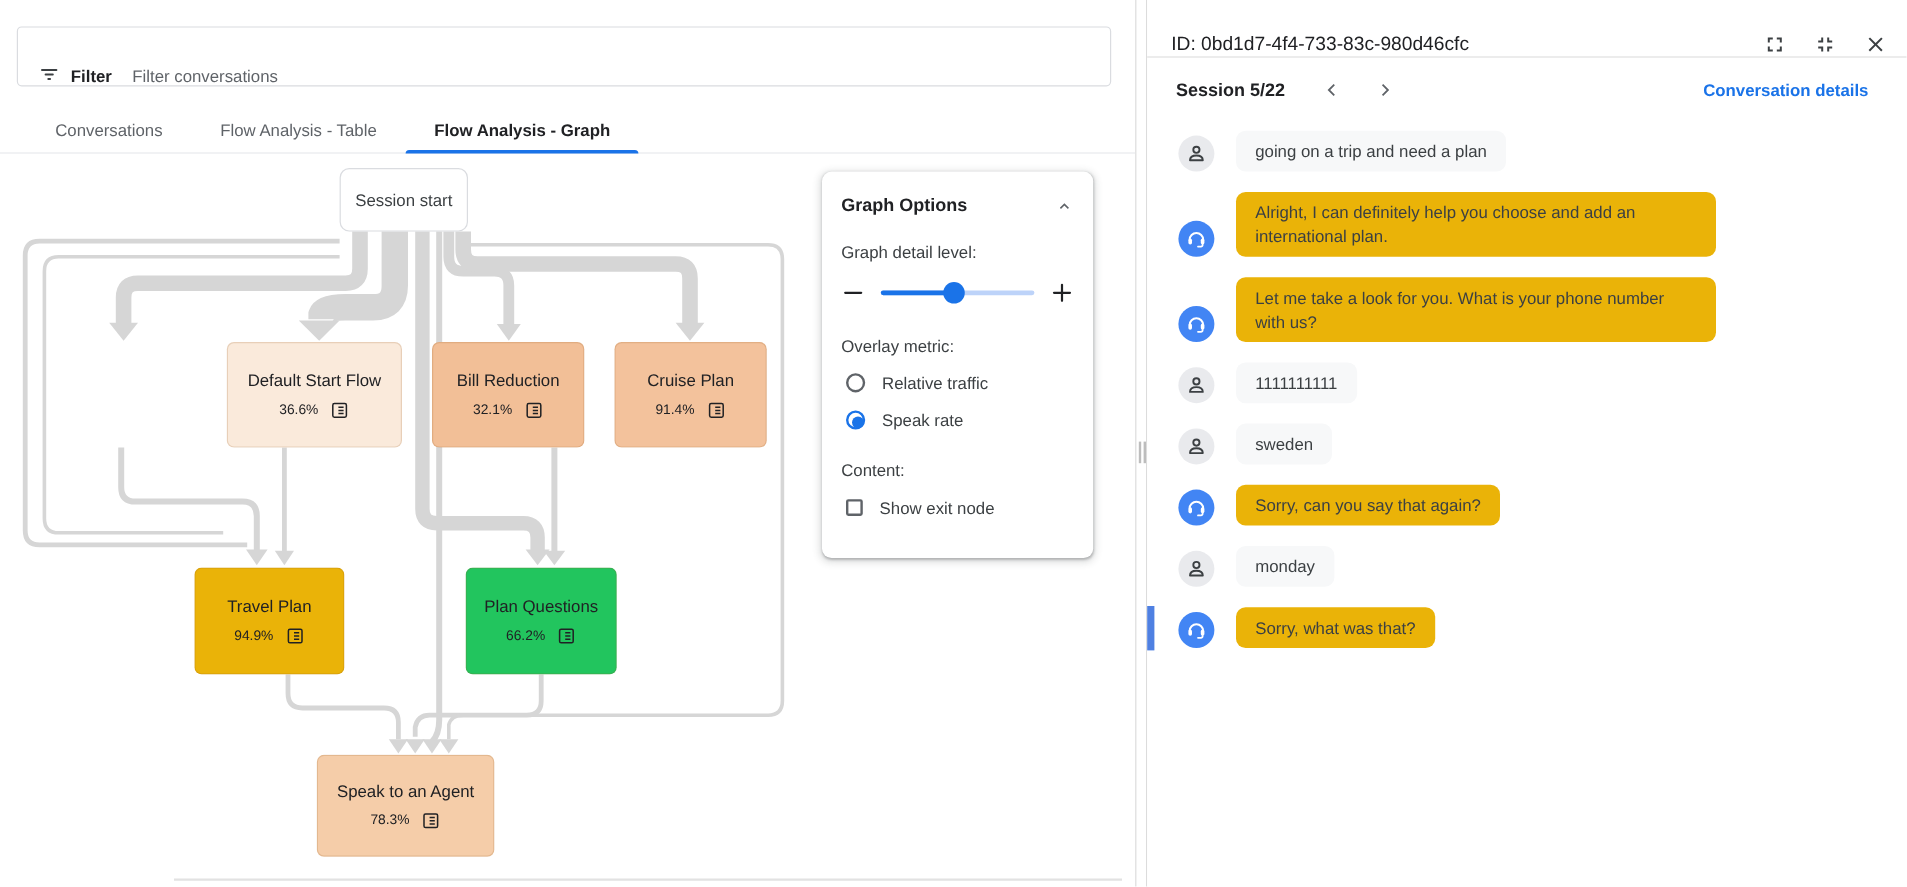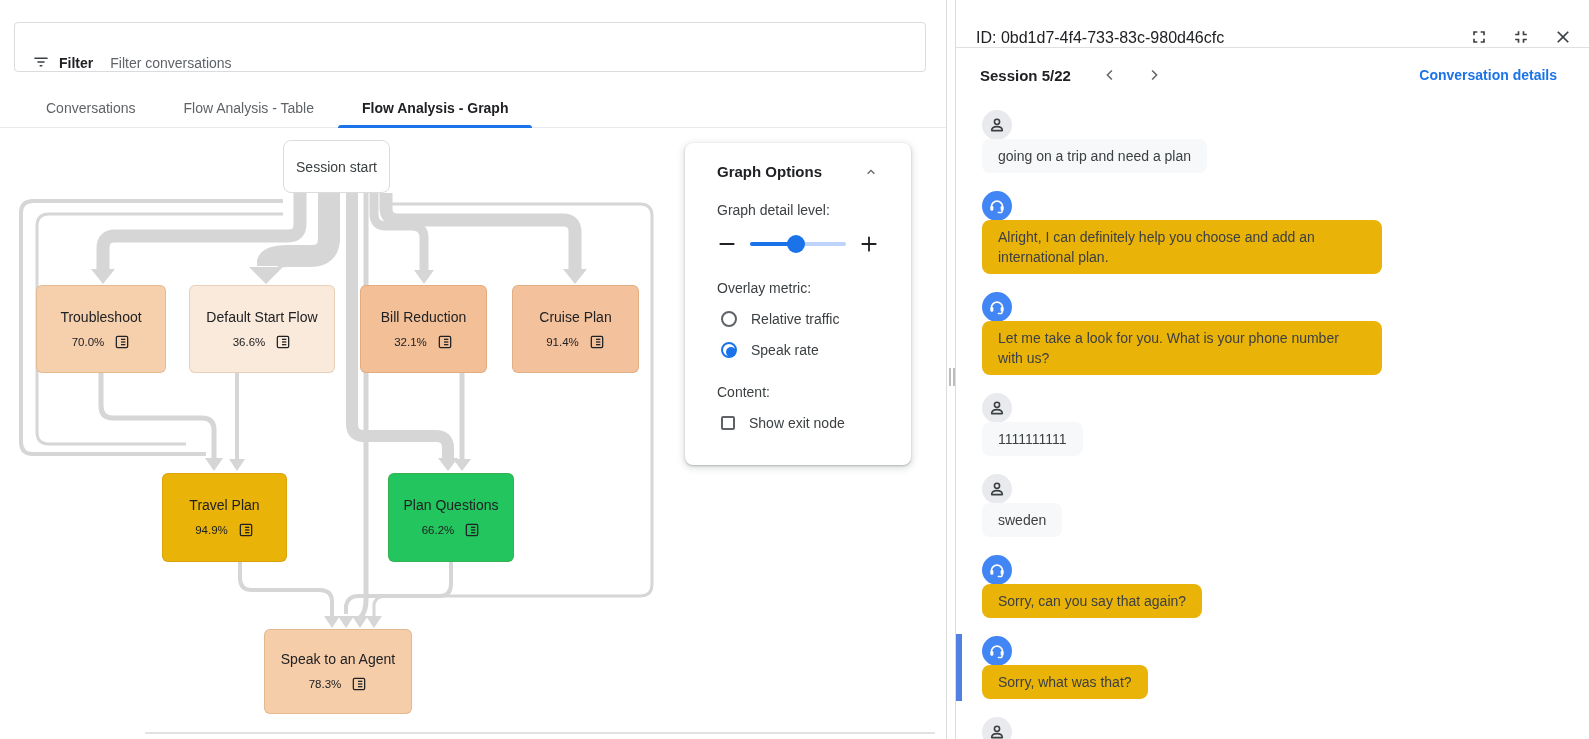--- a/index.html
+++ b/index.html
@@ -30,21 +30,21 @@
   .session-start{position:absolute;left:283px;top:140px;width:107px;height:53px;z-index:2;background:#fff;border:1px solid #dadce0;border-radius:8px;display:flex;align-items:center;justify-content:center;font-size:14px;color:#3c4043;cursor:pointer;}
   .n-ts{left:36px;top:285px;width:130px;height:88px;}
   .n-dsf{left:189px;top:285px;width:146px;height:88px;}
   .n-br{left:360px;top:285px;width:127px;height:88px;}
   .n-cp{left:512px;top:285px;width:127px;height:88px;}
   .n-tp{left:162px;top:473px;width:125px;height:89px;}
   .n-pq{left:388px;top:473px;width:126px;height:89px;}
   .n-sa{left:264px;top:629px;width:148px;height:85px;}
 
   
-  .gopts{position:absolute;left:685px;top:143px;width:226px;height:322px;z-index:3;background:#fff;border-radius:8px;box-shadow:0 1px 2px rgba(60,64,67,.3),0 2px 6px 2px rgba(60,64,67,.15);padding:20px 32px;}
+  .gopts{position:absolute;left:685px;top:143px;width:226px;height:322px;z-index:3;background:#fff;border-radius:8px;box-shadow:0 1px 2px rgba(60,64,67,.3),0 2px 6px 2px rgba(60,64,67,.15);padding:20px 16px;}
   .gopts .g-title-row{display:flex;align-items:center;justify-content:space-between;}
   .gopts .g-title{font-size:15px;font-weight:700;color:#202124;}
   .gopts .chev{width:16px;height:16px;cursor:pointer;}
   .g-label{font-size:14px;color:#3c4043;}
   .lbl-detail{margin-top:22px;}
   .slider-row{margin-top:16px;display:flex;align-items:center;}
   .sl-btn{width:20px;height:20px;flex:none;cursor:pointer;}
   .sl-track-wrap{flex:1;margin:0 13px;position:relative;height:18px;cursor:pointer;}
   .sl-track{position:absolute;left:0;right:0;top:7px;height:4px;background:#bdd3f9;border-radius:2px;}
   .sl-fill{position:absolute;left:0;top:7px;height:4px;background:#1a73e8;border-radius:2px;}
@@ -70,21 +70,21 @@
   .rp-ic{width:20px;height:20px;margin-left:22px;flex:none;cursor:pointer;}
   .rp-session{height:54px;display:flex;align-items:center;padding:0 32px 0 24px;}
   .rp-session .s-lbl{font-size:15px;font-weight:700;color:#202124;}
   .nav-chev{width:18px;height:18px;cursor:pointer;}
   .nav-prev{margin-left:30px;}
   .nav-next{margin-left:26px;}
   .rp-spacer{flex:1;}
   .details-link{font-size:14px;font-weight:700;color:#1a73e8;cursor:pointer;white-space:nowrap;}
 
   .messages{padding:8px 24px 0 26px;}
-  .msg-row{position:relative;display:flex;align-items:flex-start;margin-bottom:18px;flex-direction:column;}
+  .msg-row{position:relative;display:flex;align-items:flex-end;margin-bottom:18px;}
   .sel-bar{display:none;position:absolute;left:-26px;top:-2px;bottom:-2px;width:6px;background:#4f80e2;}
   .msg-row.selected .sel-bar{display:block;}
   .avatar{width:30px;height:30px;border-radius:50%;flex:none;margin-right:18px;display:flex;align-items:center;justify-content:center;}
   .msg-row.user .avatar{background:#e9eaed;}
   .msg-row.agent .avatar{background:#4285f4;}
   .avatar svg{width:20px;height:20px;}
   .bubble{font-size:14px;line-height:20px;color:#3c4043;padding:7px 16px;border-radius:8px;max-width:400px;margin-top:-1px;}
   .msg-row.user .bubble{background:#f7f8f9;}
   .msg-row.agent .bubble{background:#eab308;}
 </style>
@@ -140,35 +140,20 @@
         <path d="M237 471 L229 459 H245 Z"></path>
         <path d="M332 628 L324 616 H340 Z"></path>
         <path d="M346 628 L338 616 H354 Z"></path>
         <path d="M360 628 L352 616 H368 Z"></path>
         <path d="M374 628 L366 616 H382 Z"></path>
       </g>
     </svg>
 
     <div class="session-start">Session start</div>
 
-    <div class="flow-node n-ts" style="background: rgb(246, 208, 172);">
-      <span class="nt">Troubleshoot</span>
-      <span class="nm">
-          <span class="np">70.0%</span>
-      <svg class="list-ic" viewBox="0 0 24 24" fill="none" stroke="#202124" stroke-width="1.9">
-            <rect x="3.5" y="3.5" width="17" height="17" rx="2"></rect>
-            <line x1="10.5" y1="8" x2="17" y2="8"></line>
-            <line x1="10.5" y1="12" x2="17" y2="12"></line>
-            <line x1="10.5" y1="16" x2="17" y2="16"></line>
-            <line x1="7" y1="8" x2="7.01" y2="8" stroke-width="2.4"></line>
-            <line x1="7" y1="12" x2="7.01" y2="12" stroke-width="2.4"></line>
-            <line x1="7" y1="16" x2="7.01" y2="16" stroke-width="2.4"></line>
-          </svg>
-        </span>
-    </div>
 
     <div class="flow-node n-dsf" style="background: rgb(250, 234, 219);">
       <span class="nt">Default Start Flow</span>
       <span class="nm">
           <span class="np">36.6%</span>
       <svg class="list-ic" viewBox="0 0 24 24" fill="none" stroke="#202124" stroke-width="1.9">
             <rect x="3.5" y="3.5" width="17" height="17" rx="2"></rect>
             <line x1="10.5" y1="8" x2="17" y2="8"></line>
             <line x1="10.5" y1="12" x2="17" y2="12"></line>
             <line x1="10.5" y1="16" x2="17" y2="16"></line>
@@ -395,40 +380,40 @@
 
       <svg class="ic-headset" viewBox="0 0 24 24">
         <path d="M5.2 13 a6.8 6.8 0 0 1 13.6 0" fill="none" stroke="#fff" stroke-width="2"></path>
         <rect x="4" y="11.6" width="3.6" height="6.2" rx="1.8" fill="#fff"></rect>
         <rect x="16.4" y="11.6" width="3.6" height="6.2" rx="1.8" fill="#fff"></rect>
         <path d="M18.2 17.8 v0.4 a1.6 1.6 0 0 1 -1.6 1.6 H13.6" fill="none" stroke="#fff" stroke-width="1.8" stroke-linecap="round"></path>
       </svg>
     </span>
     <div class="bubble">Sorry, can you say that again?</div>
   </div>
+        <div class="msg-row user">
+
+    <span class="avatar">
+      <svg class="ic-person" viewBox="0 0 24 24" fill="none" stroke="#3c4043" stroke-width="1.9" stroke-linejoin="round">
+        <circle cx="12" cy="8.2" r="3.1"></circle>
+        <path d="M5.6 18.7 C5.6 15.6 8.4 13.9 12 13.9 C15.6 13.9 18.4 15.6 18.4 18.7 Z"></path>
+      </svg>
+
+    </span>
+    <div class="bubble">monday</div>
+  </div>
         <div class="msg-row agent selected">
     <span class="sel-bar"></span>
     <span class="avatar">
 
       <svg class="ic-headset" viewBox="0 0 24 24">
         <path d="M5.2 13 a6.8 6.8 0 0 1 13.6 0" fill="none" stroke="#fff" stroke-width="2"></path>
         <rect x="4" y="11.6" width="3.6" height="6.2" rx="1.8" fill="#fff"></rect>
         <rect x="16.4" y="11.6" width="3.6" height="6.2" rx="1.8" fill="#fff"></rect>
         <path d="M18.2 17.8 v0.4 a1.6 1.6 0 0 1 -1.6 1.6 H13.6" fill="none" stroke="#fff" stroke-width="1.8" stroke-linecap="round"></path>
       </svg>
     </span>
     <div class="bubble">Sorry, what was that?</div>
   </div>
-        <div class="msg-row user">
-
-    <span class="avatar">
-      <svg class="ic-person" viewBox="0 0 24 24" fill="none" stroke="#3c4043" stroke-width="1.9" stroke-linejoin="round">
-        <circle cx="12" cy="8.2" r="3.1"></circle>
-        <path d="M5.6 18.7 C5.6 15.6 8.4 13.9 12 13.9 C15.6 13.9 18.4 15.6 18.4 18.7 Z"></path>
-      </svg>
-
-    </span>
-    <div class="bubble">monday</div>
-  </div>
       </div>
   </div>
 
 </div>
 
 </body></html>

